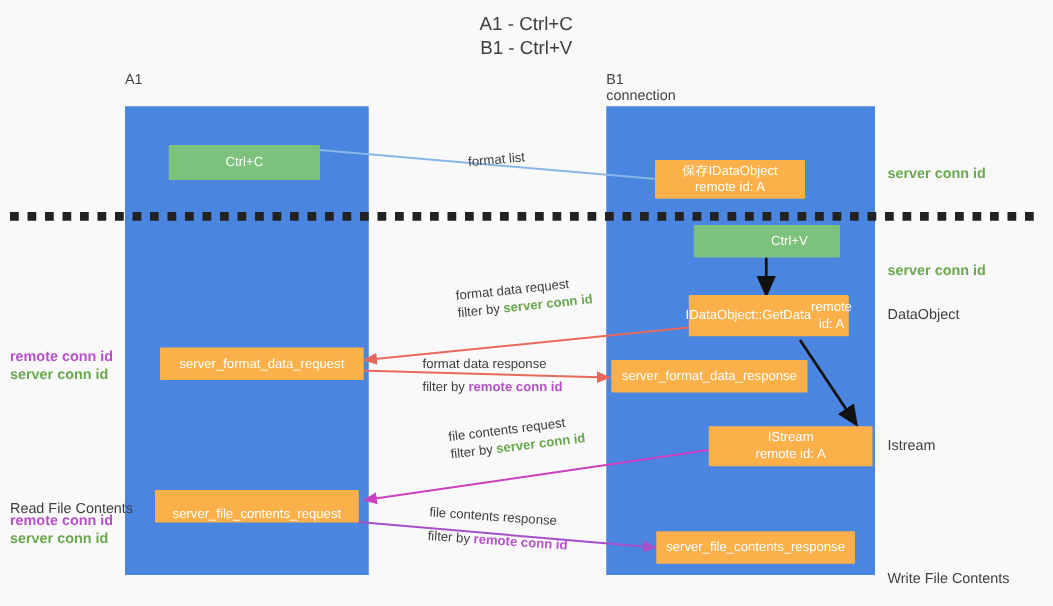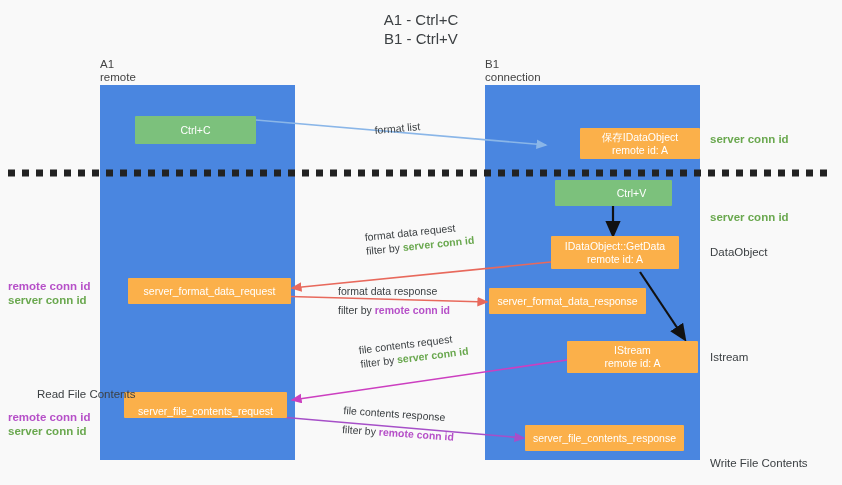--- a/index.html
+++ b/index.html
@@ -56,21 +56,20 @@
 
 <div id="stage">
 
   <div class="title-block">
     <span class="title-line">A1 - Ctrl+C</span>
     <span class="title-line">B1 - Ctrl+V</span>
   </div>
 
   <div class="col-header" style="left:100px;top:58px;width:195px;">
     <span class="ch-a">A1</span>
-    <span class="ch-b">remote</span>
   </div>
   <div class="col-header" style="left:485px;top:58px;width:215px;">
     <span class="ch-a">B1</span>
     <span class="ch-b">connection</span>
   </div>
 
   <div class="lane" style="left:100px;top:85px;width:195px;height:375px;"></div>
   <div class="lane" style="left:485px;top:85px;width:215px;height:375px;"></div>
 
   <svg class="overlay" viewBox="0 0 842 485">
@@ -106,30 +105,30 @@
 
     <line x1="567" y1="360" x2="292" y2="400" stroke="#cc3fc0" stroke-width="1.6" marker-end="url(#ah-magenta)"></line>
 
     <line x1="128" y1="404" x2="524" y2="438" stroke="#a64fc8" stroke-width="1.6" marker-end="url(#ah-purple)"></line>
   </svg>
 
   <div class="node green" style="left:135px;top:104px;width:121px;height:28px;margin-top:12px;">
     <span>Ctrl+C</span>
   </div>
 
-  <div class="node orange" style="left:580px;top:128px;width:120px;height:31px;flex-direction:column;">
+  <div class="node orange" style="left:524px;top:128px;width:120px;height:31px;flex-direction:column;">
     <span>保存IDataObject</span>
     <span class="l2">remote id: A</span>
   </div>
 
   <div class="node green" style="left:555px;top:180px;width:117px;height:26px;padding-left:36px;">
     <span>Ctrl+V</span>
   </div>
 
-  <div class="node orange" style="left:551px;top:236px;width:128px;height:33px;flex-direction:column;">
+  <div class="node orange" style="left:551px;top:236px;width:128px;height:33px;flex-direction:row;">
     <span>IDataObject::GetData</span>
     <span class="l2">remote id: A</span>
   </div>
 
   <div class="node orange" style="left:567px;top:341px;width:131px;height:32px;flex-direction:column;">
     <span>IStream</span>
     <span class="l2">remote id: A</span>
   </div>
 
   <div class="node orange" style="left:489px;top:288px;width:157px;height:26px;">
@@ -150,21 +149,21 @@
 
   <div class="side-label green-txt" style="left:710px;top:132px;">server conn id</div>
   <div class="side-label green-txt" style="left:710px;top:210px;">server conn id</div>
   <div class="side-label dark" style="left:710px;top:245px;">DataObject</div>
   <div class="side-label dark" style="left:710px;top:350px;">Istream</div>
   <div class="side-label dark" style="left:710px;top:456px;">Write File Contents</div>
 
   <div class="side-label tag-remote" style="left:8px;top:279px;">remote conn id</div>
   <div class="side-label tag-server" style="left:8px;top:293px;">server conn id</div>
 
-  <div class="side-label dark" style="left:8px;top:387px;margin-left:29px;">Read File Contents</div>
+  <div class="side-label dark" style="left:8px;top:400px;">Read File Contents</div>
   <div class="side-label tag-remote" style="left:8px;top:410px;">remote conn id</div>
   <div class="side-label tag-server" style="left:8px;top:424px;">server conn id</div>
 
   <div class="edge-label rot" style="left:374px;top:123px;transform:rotate(-5deg);">
     <span>format list</span>
   </div>
 
   <div class="edge-label rot" style="left:364px;top:230px;transform:rotate(-6deg);">
     <div>format data request</div>
     <div>

